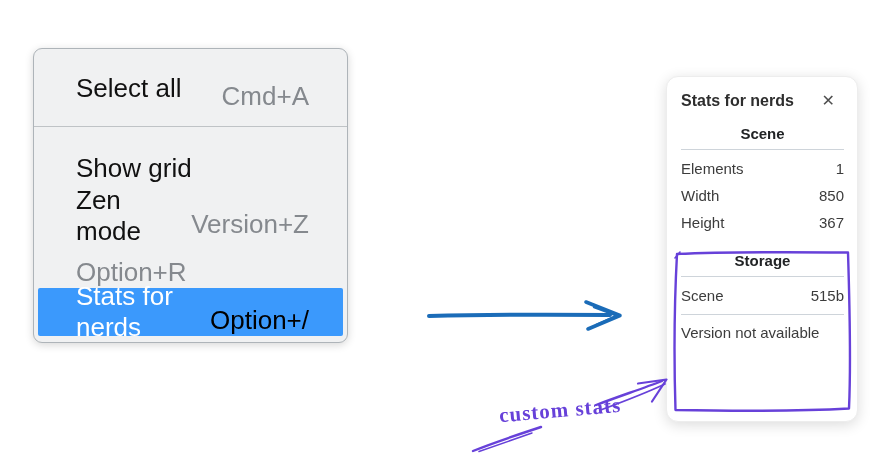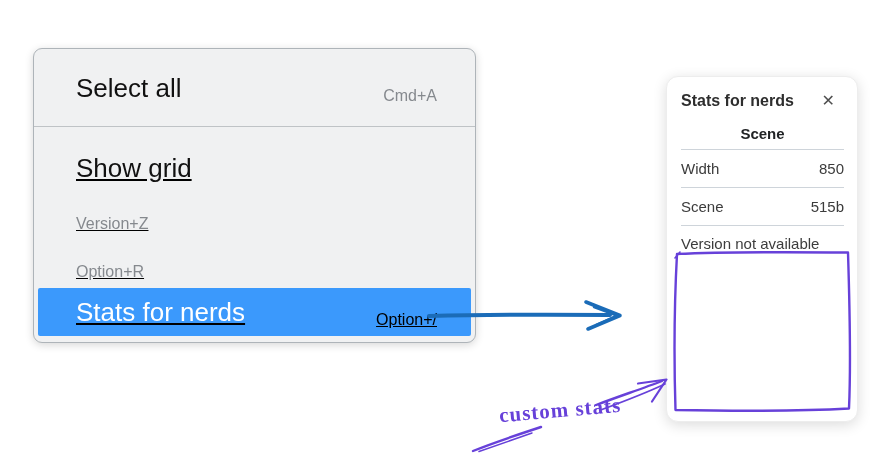--- a/index.html
+++ b/index.html
@@ -8,46 +8,45 @@
     background: #ffffff;
     font-family: "Liberation Sans", sans-serif;
     position: relative;
     overflow: hidden;
   }
 
   
   .context-menu {
     position: absolute;
     left: 33px; top: 48px;
-    width: 443px;
+    width: 315px;
     background: #f0f1f2;
     border: 1px solid #aeb4b9;
     border-radius: 9px;
     box-shadow: 0 2px 8px rgba(0,0,0,0.16);
   }
   .menu-section-top { padding: 15px 0 14px 0; }
   .menu-section-bottom {
     border-top: 1px solid #bfc3c6;
     padding: 17px 0 6px 0;
-    text-decoration: underline;
   }
   .menu-item {
     height: 48px;
     margin: 0 4px;
     padding: 0 34px 0 38px;
     display: flex;
     align-items: center;
     justify-content: space-between;
     font-size: 26px;
     color: #111111;
     border-radius: 2px;
     cursor: default;
   }
   .menu-item .shortcut {
-    font-size: 16px;
+    font-size: 26px;
     color: #85898e;
     margin-top: 16px;
   }
   .menu-item.highlighted {
     background: #3b99fc;
     color: #ffffff;
   }
   .menu-item.highlighted .shortcut { color: #000000; }
 
   
@@ -137,20 +136,21 @@
     <div class="menu-item">
       <span>Select all</span>
       <span class="shortcut">Cmd+A</span>
     </div>
   </div>
   <div class="menu-section-bottom">
     <div class="menu-item">
       <span>Show grid</span>
     </div>
     <div class="menu-item">
+      <span>Zen mode</span>
       <span class="shortcut">Version+Z</span>
     </div>
     <div class="menu-item">
       <span class="shortcut">Option+R</span>
     </div>
     <div class="menu-item highlighted">
       <span>Stats for nerds</span>
       <span class="shortcut">Option+/</span>
     </div>
   </div>
@@ -158,24 +158,33 @@
 
 <div class="stats-panel">
   <div class="panel-header">
     <span class="panel-title">Stats for nerds</span>
     <button class="close-button">✕</button>
   </div>
 
   <div class="section-heading tight">Scene</div>
   <hr class="divider">
   <div class="stat-row">
+    <span class="stat-label">Elements</span>
+    <span class="stat-value">1</span>
+  </div>
+  <div class="stat-row">
     <span class="stat-label">Width</span>
     <span class="stat-value">850</span>
   </div>
-
+  <div class="stat-row">
+    <span class="stat-label">Height</span>
+    <span class="stat-value">367</span>
+  </div>
+
+  <div class="section-heading">Storage</div>
   <hr class="divider">
   <div class="stat-row">
     <span class="stat-label">Scene</span>
     <span class="stat-value">515b</span>
   </div>
 
   <hr class="divider">
   <div class="version-note">Version not available</div>
 </div>
 

